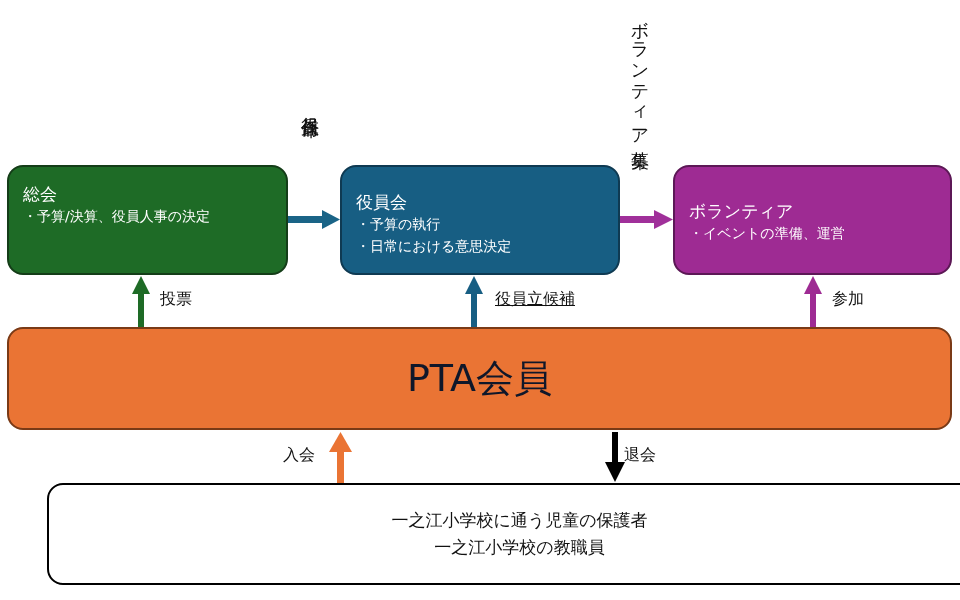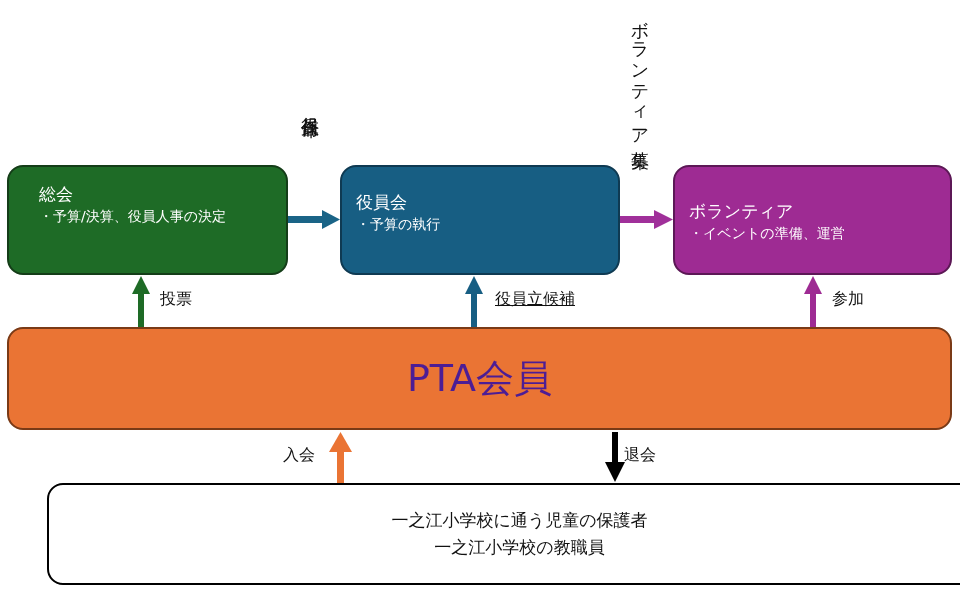--- a/index.html
+++ b/index.html
@@ -1,26 +1,26 @@
 <!DOCTYPE html>
 <html><head>
 <meta charset="utf-8">
 <style>
   html, body { margin:0; padding:0; }
   body { width:960px; height:600px; background:#ffffff; position:relative; overflow:hidden;
          font-family:"DejaVu Sans", "Liberation Sans", sans-serif; }
   .box { position:absolute; box-sizing:border-box; border-radius:16px; color:#ffffff; }
   .box .title { font-size:17px; line-height:22px; display:block; }
   .box .item { font-size:14px; line-height:22px; display:block; }
-  #box-soukai { left:7px; top:165px; width:281px; height:110px; background:#1e6b26; border:2px solid #143d18; padding:16px 10px 0 30px; }
+  #box-soukai { left:7px; top:165px; width:281px; height:110px; background:#1e6b26; border:2px solid #143d18; padding:16px 10px 0 14px; }
   #box-yakuin { left:340px; top:165px; width:280px; height:110px; background:#175e83; border:2px solid #0f3a52; padding:24px 10px 4px 14px; }
   #box-volunteer { left:673px; top:165px; width:279px; height:110px; background:#9e2b93; border:2px solid #5c1856; padding:33px 10px 0 14px; }
   #box-pta { left:7px; top:327px; width:945px; height:103px; background:#ea7434; border:2px solid #7a3a16; border-radius:16px;
              display:flex; align-items:center; justify-content:center; }
-  #box-pta span { font-size:38px; color:#4c1d95; }
+  #box-pta span { font-size:38px; color:#0f172a; }
   #box-source { left:7px; top:483px; width:945px; height:102px; background:#ffffff; border:2px solid #000000; border-radius:16px;
                 color:#111; display:flex; flex-direction:column; align-items:center; justify-content:center;margin-left:40px; }
   #box-source span { font-size:17px; line-height:27px; }
   .label { position:absolute; font-size:16px; color:#111; white-space:nowrap; }
   .vlabel { position:absolute; font-size:18px; color:#111; writing-mode:vertical-rl; text-orientation:upright; letter-spacing:1px; line-height:20px; }
   svg.arrows { position:absolute; left:0; top:0; width:960px; height:600px; pointer-events:none; }
 </style>
 </head>
 <body>
 
@@ -63,20 +63,21 @@
 </svg>
 
 <div class="box" id="box-soukai">
   <span class="title">総会</span>
   <span class="item">・予算/決算、役員人事の決定</span>
 </div>
 
 <div class="box" id="box-yakuin">
   <span class="title">役員会</span>
   <span class="item">・予算の執行</span>
+  <span class="item">・日常における意思決定</span>
 </div>
 
 <div class="box" id="box-volunteer">
   <span class="title">ボランティア</span>
   <span class="item">・イベントの準備、運営</span>
 </div>
 
 <div class="box" id="box-pta">
   <span>PTA会員</span>
 </div>

